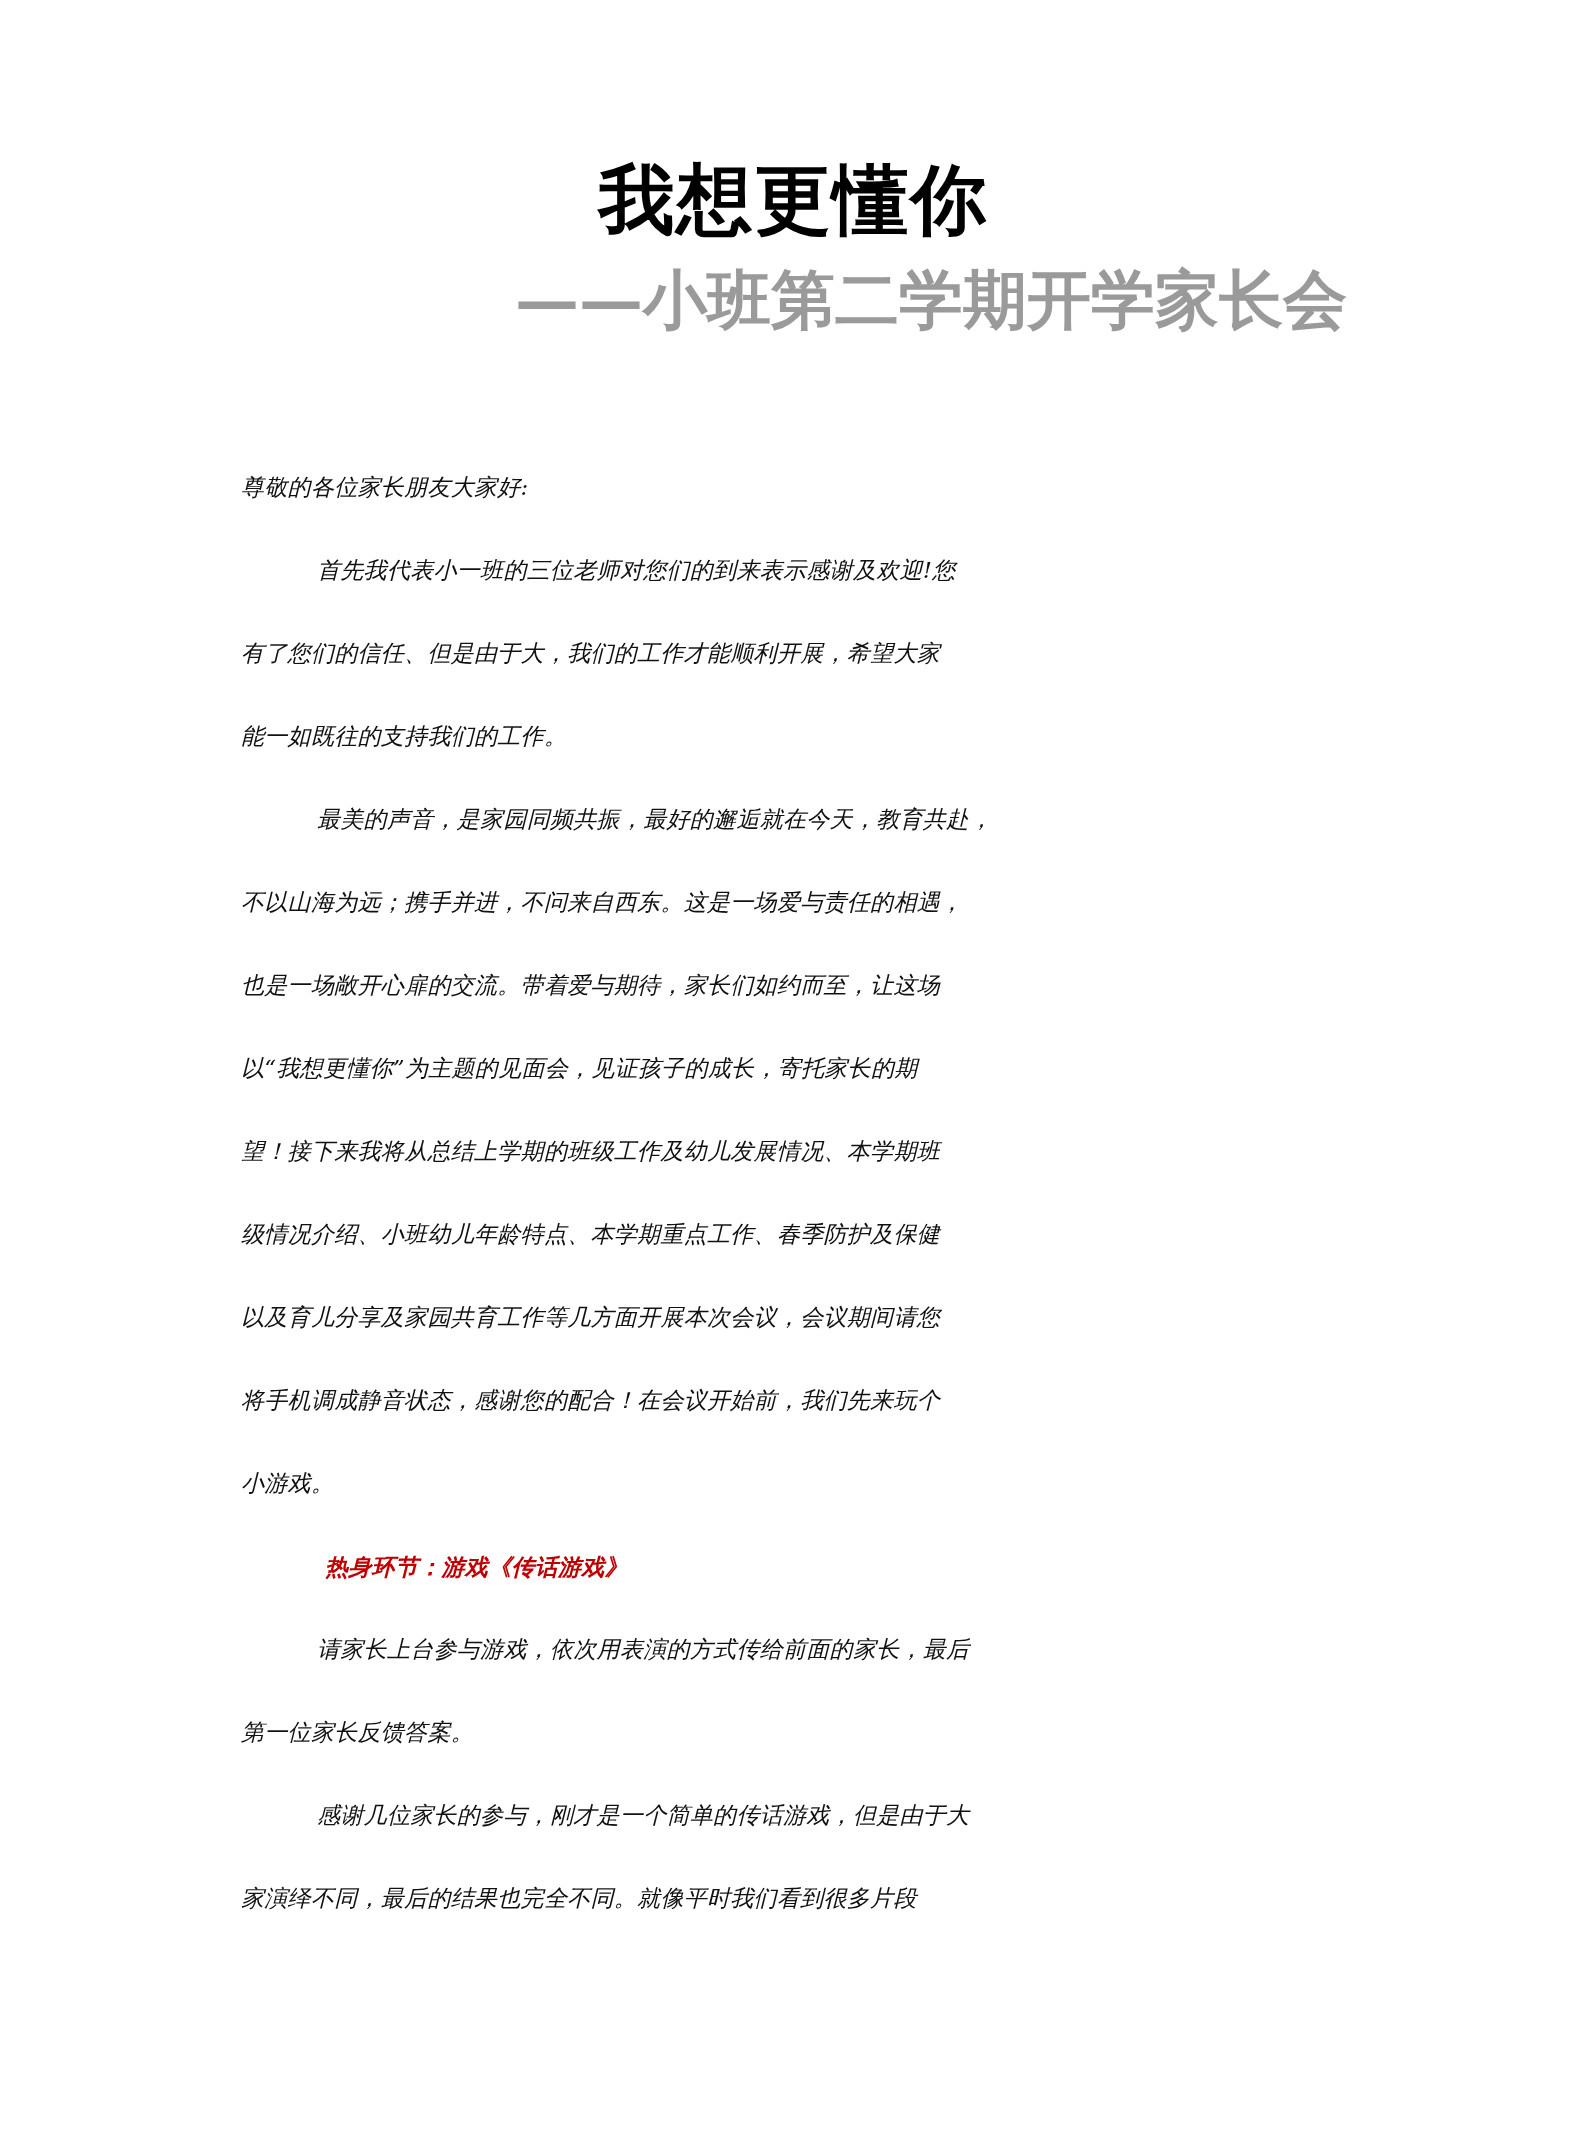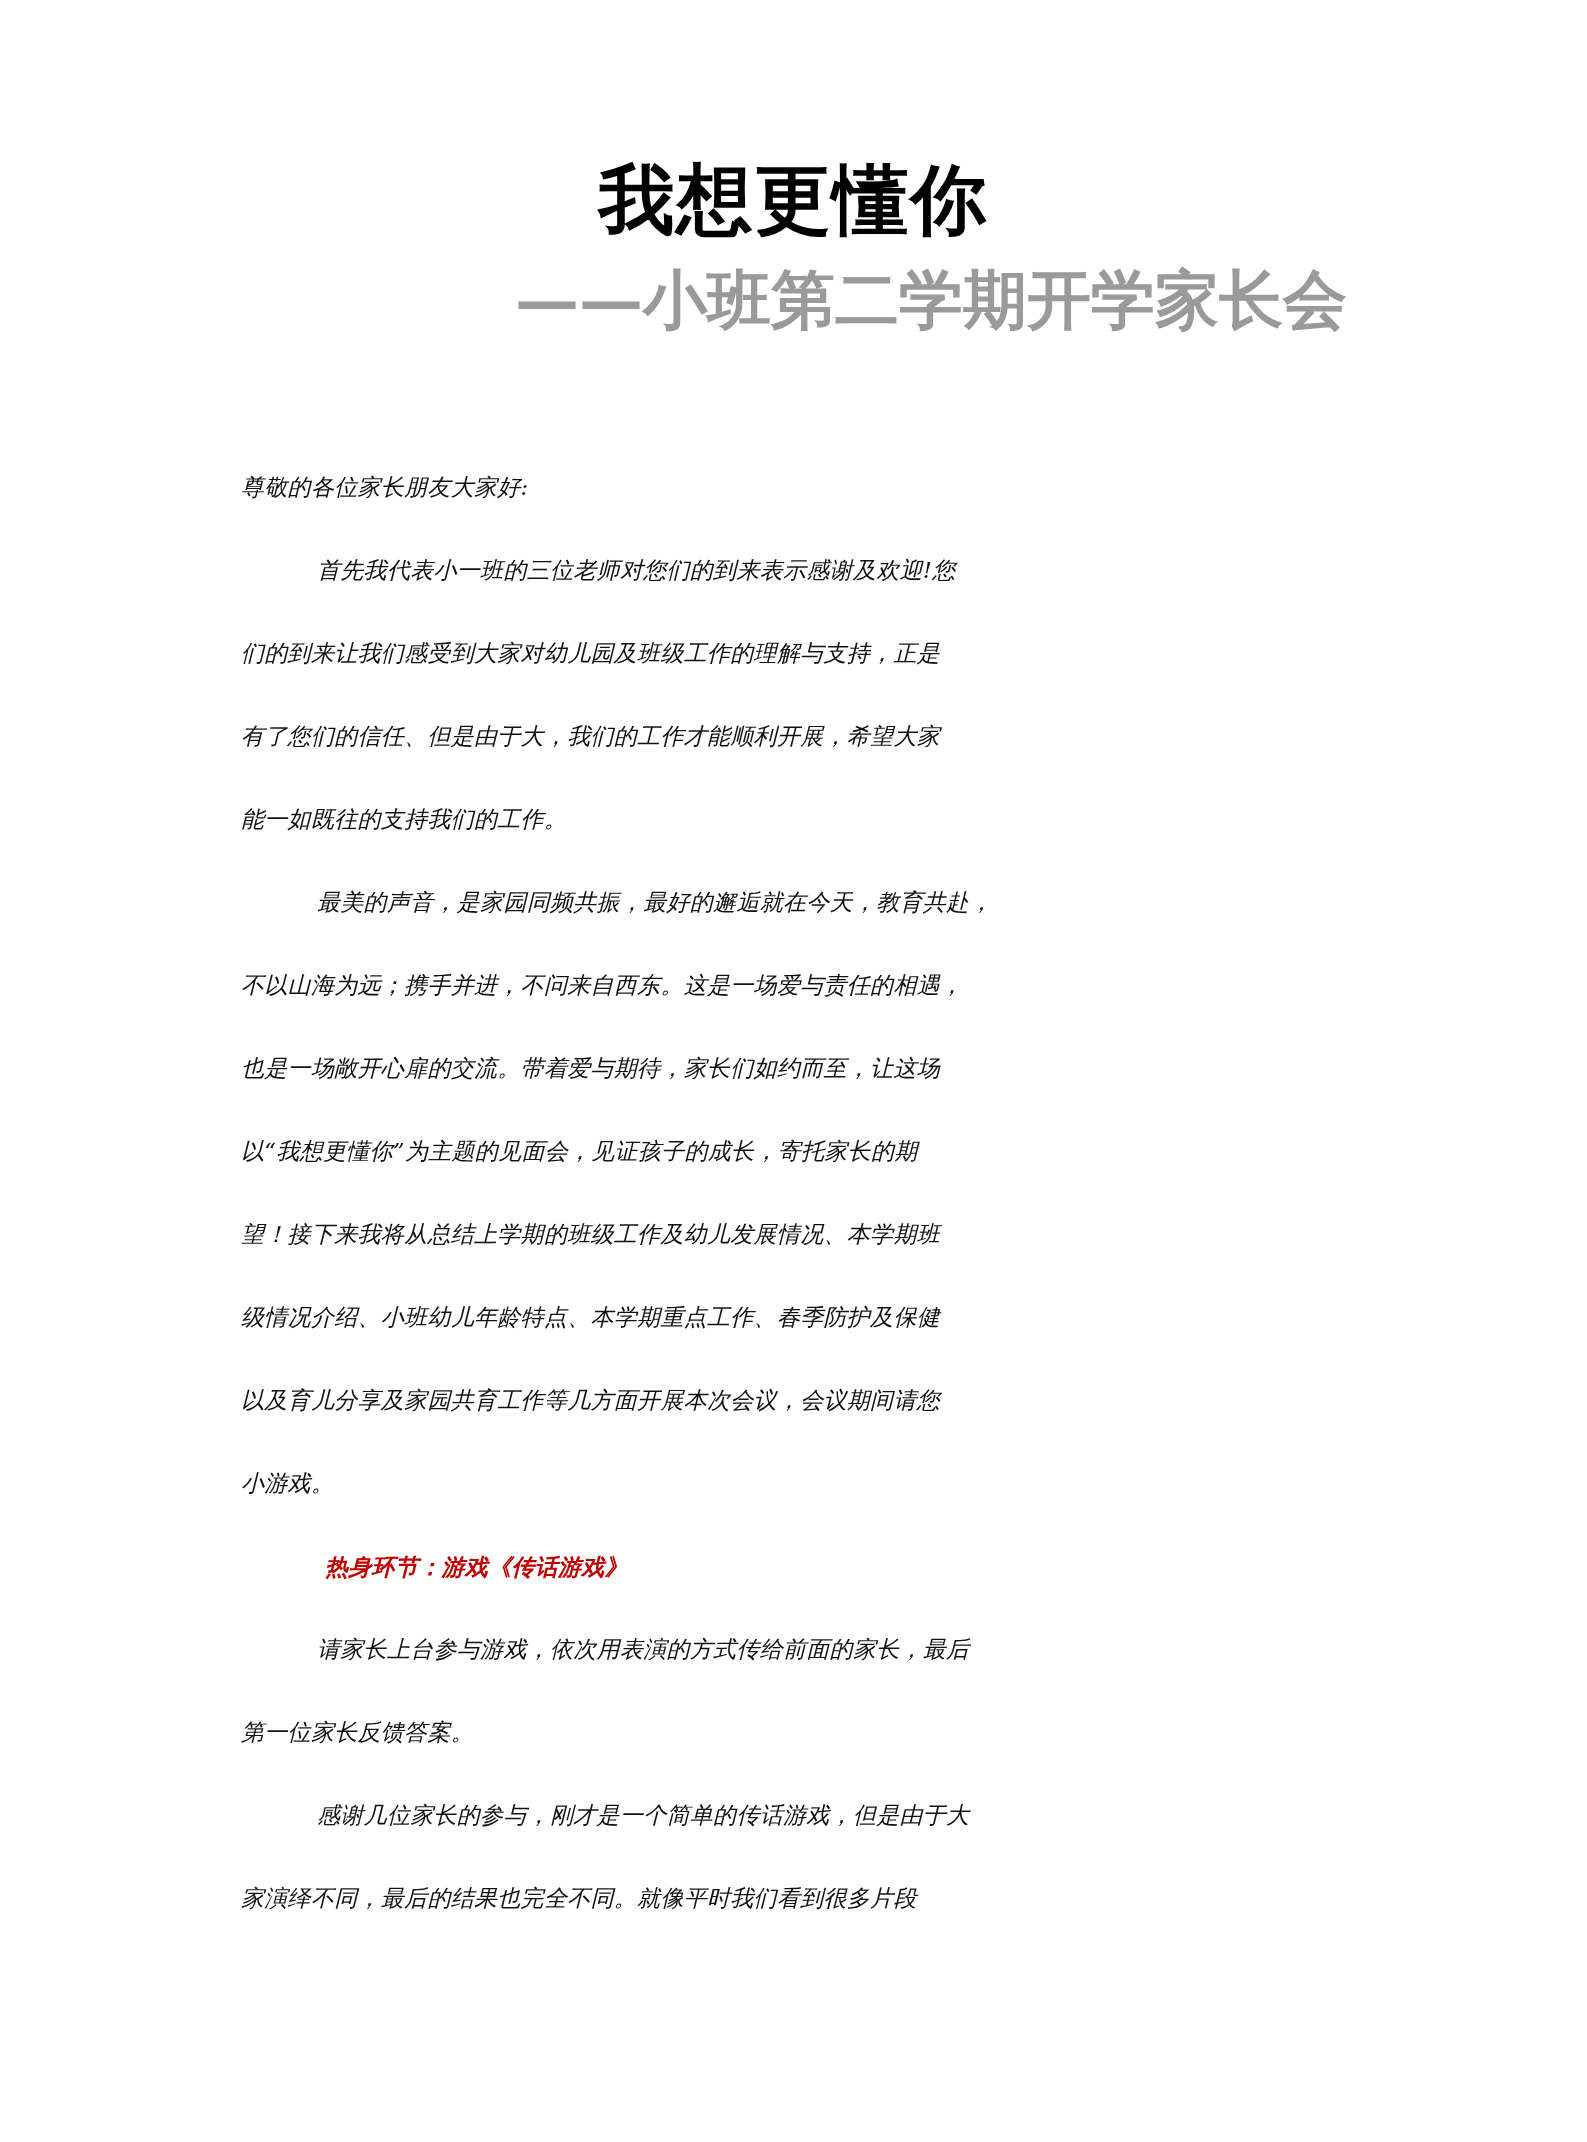--- a/index.html
+++ b/index.html
@@ -19,30 +19,30 @@
 </head>
 <body>
 
 <div class="page">
   <div class="title">我想更懂你</div>
   <div class="subtitle">——小班第二学期开学家长会</div>
 
   <div class="body">
     <div class="line">尊敬的各位家长朋友大家好:</div>
     <div class="line indent">首先我代表小一班的三位老师对您们的到来表示感谢及欢迎!您</div>
-    <div class="line">们的到来让我们感受到大家对幼儿园及班级工作的理解与支持，正是</div>
     <div class="line">有了您们的信任、但是由于大，我们的工作才能顺利开展，希望大家</div>
     <div class="line">能一如既往的支持我们的工作。</div>
     <div class="line indent">最美的声音，是家园同频共振，最好的邂逅就在今天，教育共赴，</div>
     <div class="line">不以山海为远；携手并进，不问来自西东。这是一场爱与责任的相遇，</div>
     <div class="line">也是一场敞开心扉的交流。带着爱与期待，家长们如约而至，让这场</div>
     <div class="line">以“我想更懂你”为主题的见面会，见证孩子的成长，寄托家长的期</div>
     <div class="line">望！接下来我将从总结上学期的班级工作及幼儿发展情况、本学期班</div>
     <div class="line">级情况介绍、小班幼儿年龄特点、本学期重点工作、春季防护及保健</div>
     <div class="line">以及育儿分享及家园共育工作等几方面开展本次会议，会议期间请您</div>
+    <div class="line">将手机调成静音状态，感谢您的配合！在会议开始前，我们先来玩个</div>
     <div class="line">小游戏。</div>
     <div class="line red">热身环节：游戏《传话游戏》</div>
     <div class="line indent">请家长上台参与游戏，依次用表演的方式传给前面的家长，最后</div>
     <div class="line">第一位家长反馈答案。</div>
     <div class="line indent">感谢几位家长的参与，刚才是一个简单的传话游戏，但是由于大</div>
     <div class="line">家演绎不同，最后的结果也完全不同。就像平时我们看到很多片段</div>
   </div>
 </div>
 
 </body></html>

